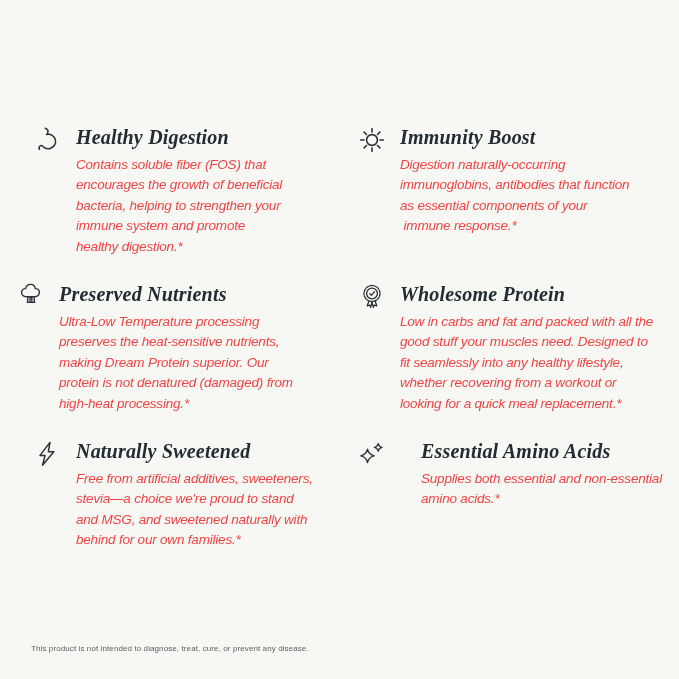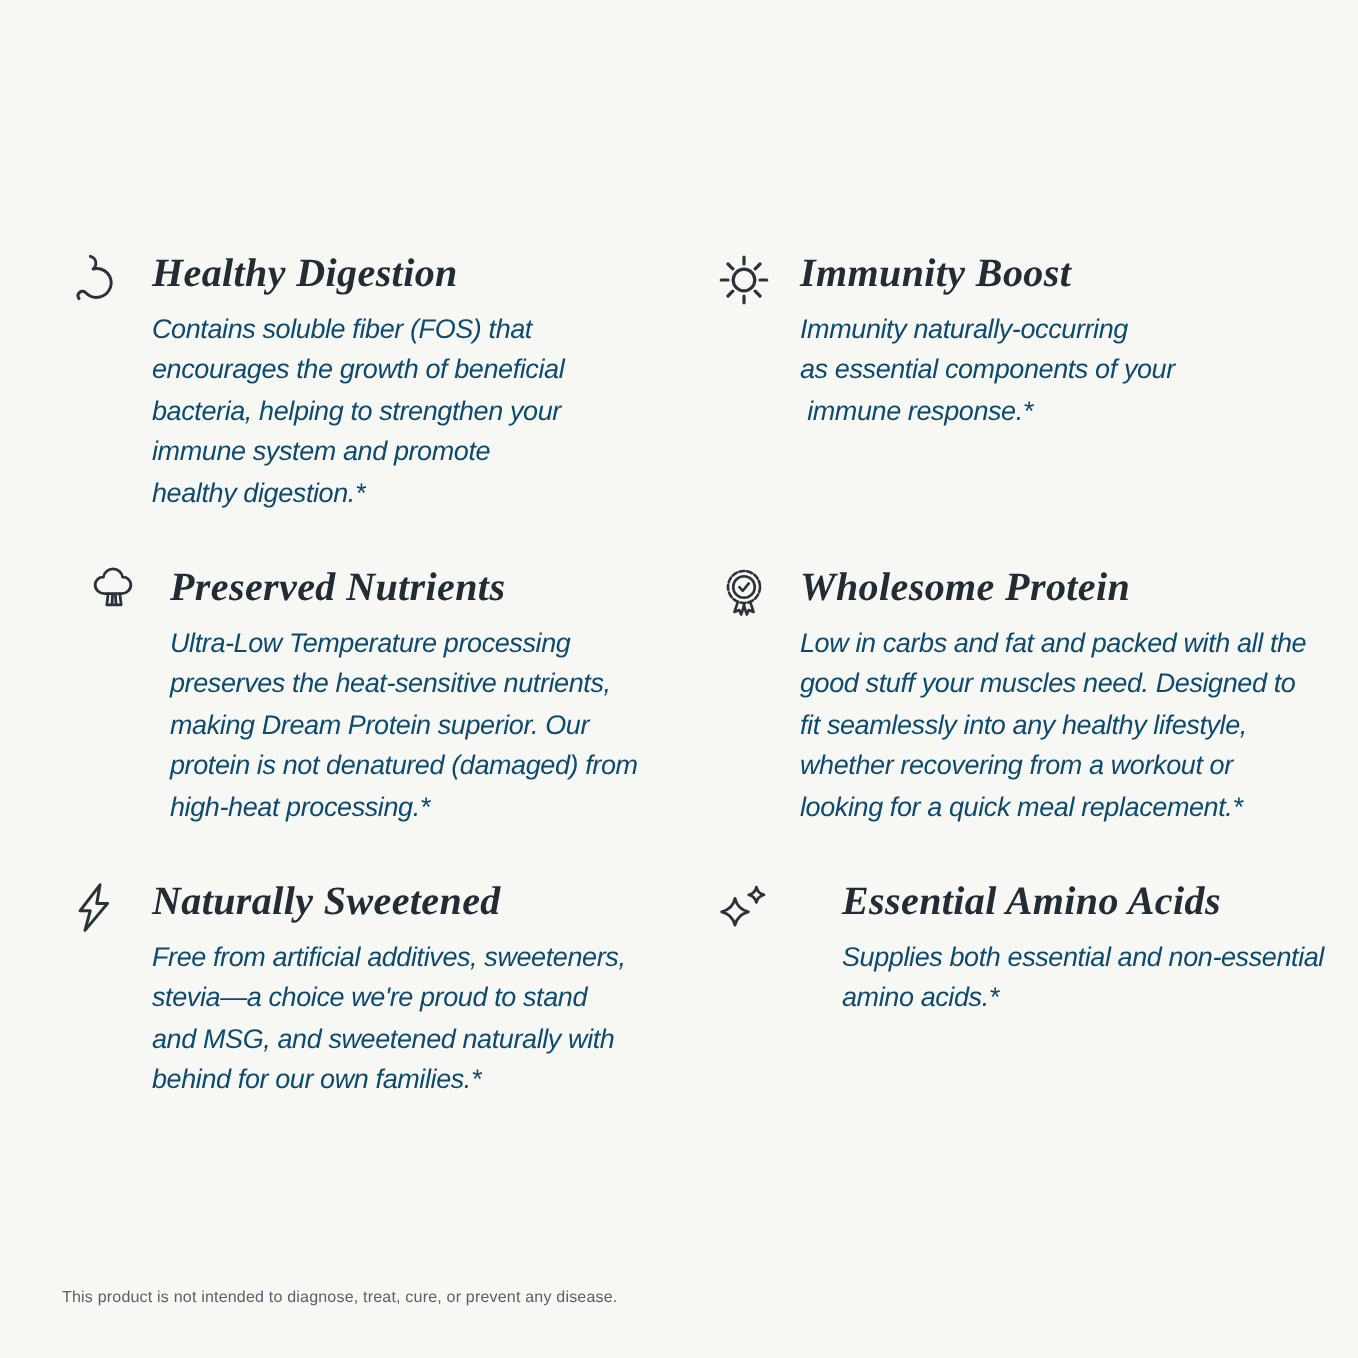--- a/index.html
+++ b/index.html
@@ -24,21 +24,21 @@
     font-weight:700;
     font-size:20px;
     line-height:26px;
     letter-spacing:.2px;
     color:#212c34;
   }
   .f-line {
     font-size:13.5px;
     line-height:20.4px;
     letter-spacing:-.2px;
-    color:#0c4a6e;
+    color:#ef4444;
     white-space:pre-wrap;
   }
   .disclaimer {
     position:absolute;
     left:31px; top:643px;
     font-size:8px;
     line-height:11px;
     letter-spacing:.1px;
     color:#5d6165;
   }
@@ -66,27 +66,28 @@
 
   <section class="feature" style="left:357px; top:124px;justify-content:space-between;">
     <span class="icon">
       <svg viewBox="0 0 30 30" fill="none" stroke="currentColor" stroke-width="1.6">
         <circle cx="15" cy="15" r="5.4"></circle>
         <path d="M15 7V3.6M15 23v3.4M7 15H3.6M23 15h3.4M9.4 9.4 7 7M20.6 9.4 23 7M9.4 20.6 7 23M20.6 20.6 23 23" stroke-linecap="round"></path>
       </svg>
     </span>
     <div class="f-body">
       <h2 class="f-title">Immunity Boost</h2>
-      <div class="f-line">Immunity naturally-occurring</div>
+      <div class="f-line">Digestion naturally-occurring</div>
+      <div class="f-line">immunoglobins, antibodies that function</div>
       <div class="f-line">as essential components of your</div>
       <div class="f-line"> immune response.*</div>
     </div>
   </section>
 
-  <section class="feature" style="left:42px; top:281px;">
+  <section class="feature" style="left:16px; top:281px;">
     <span class="icon">
       <svg viewBox="0 0 30 30" fill="none" stroke="currentColor" stroke-width="1.4" stroke-linecap="round" stroke-linejoin="round">
         <path d="M10.6 14.8c-2.9.2-5.3-2-5-4.7.2-2.1 2-3.7 4.1-3.5.3-2.4 2.4-4.2 4.8-4.2 2.4 0 4.5 1.8 4.8 4.2 2.1-.2 3.9 1.4 4.1 3.5.3 2.7-2.1 4.9-5 4.7Z"></path>
         <path d="M12.1 14.8l-.7 5.6h7.2l-.7-5.6"></path>
         <path d="M14.3 15l-.3 5.2M15.7 15l.3 5.2"></path>
       </svg>
     </span>
     <div class="f-body">
       <h2 class="f-title">Preserved Nutrients</h2>
       <div class="f-line">Ultra-Low Temperature processing</div>

